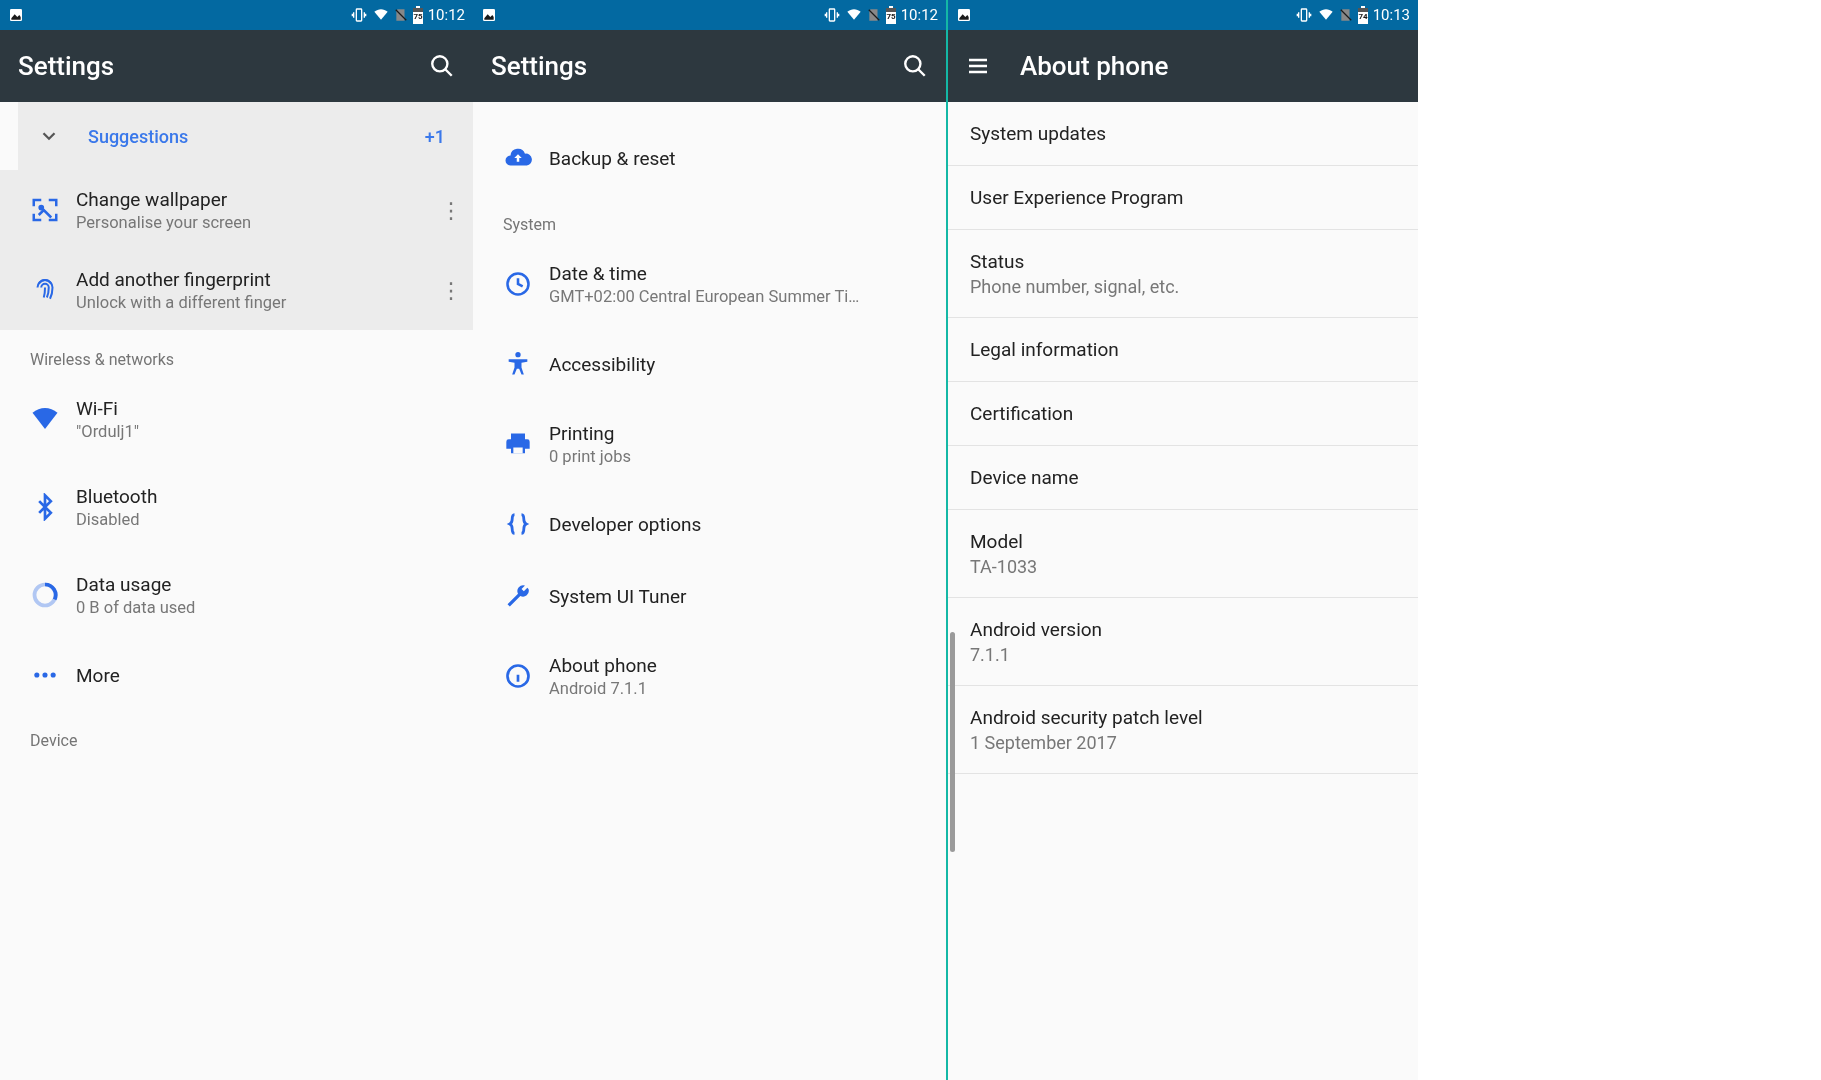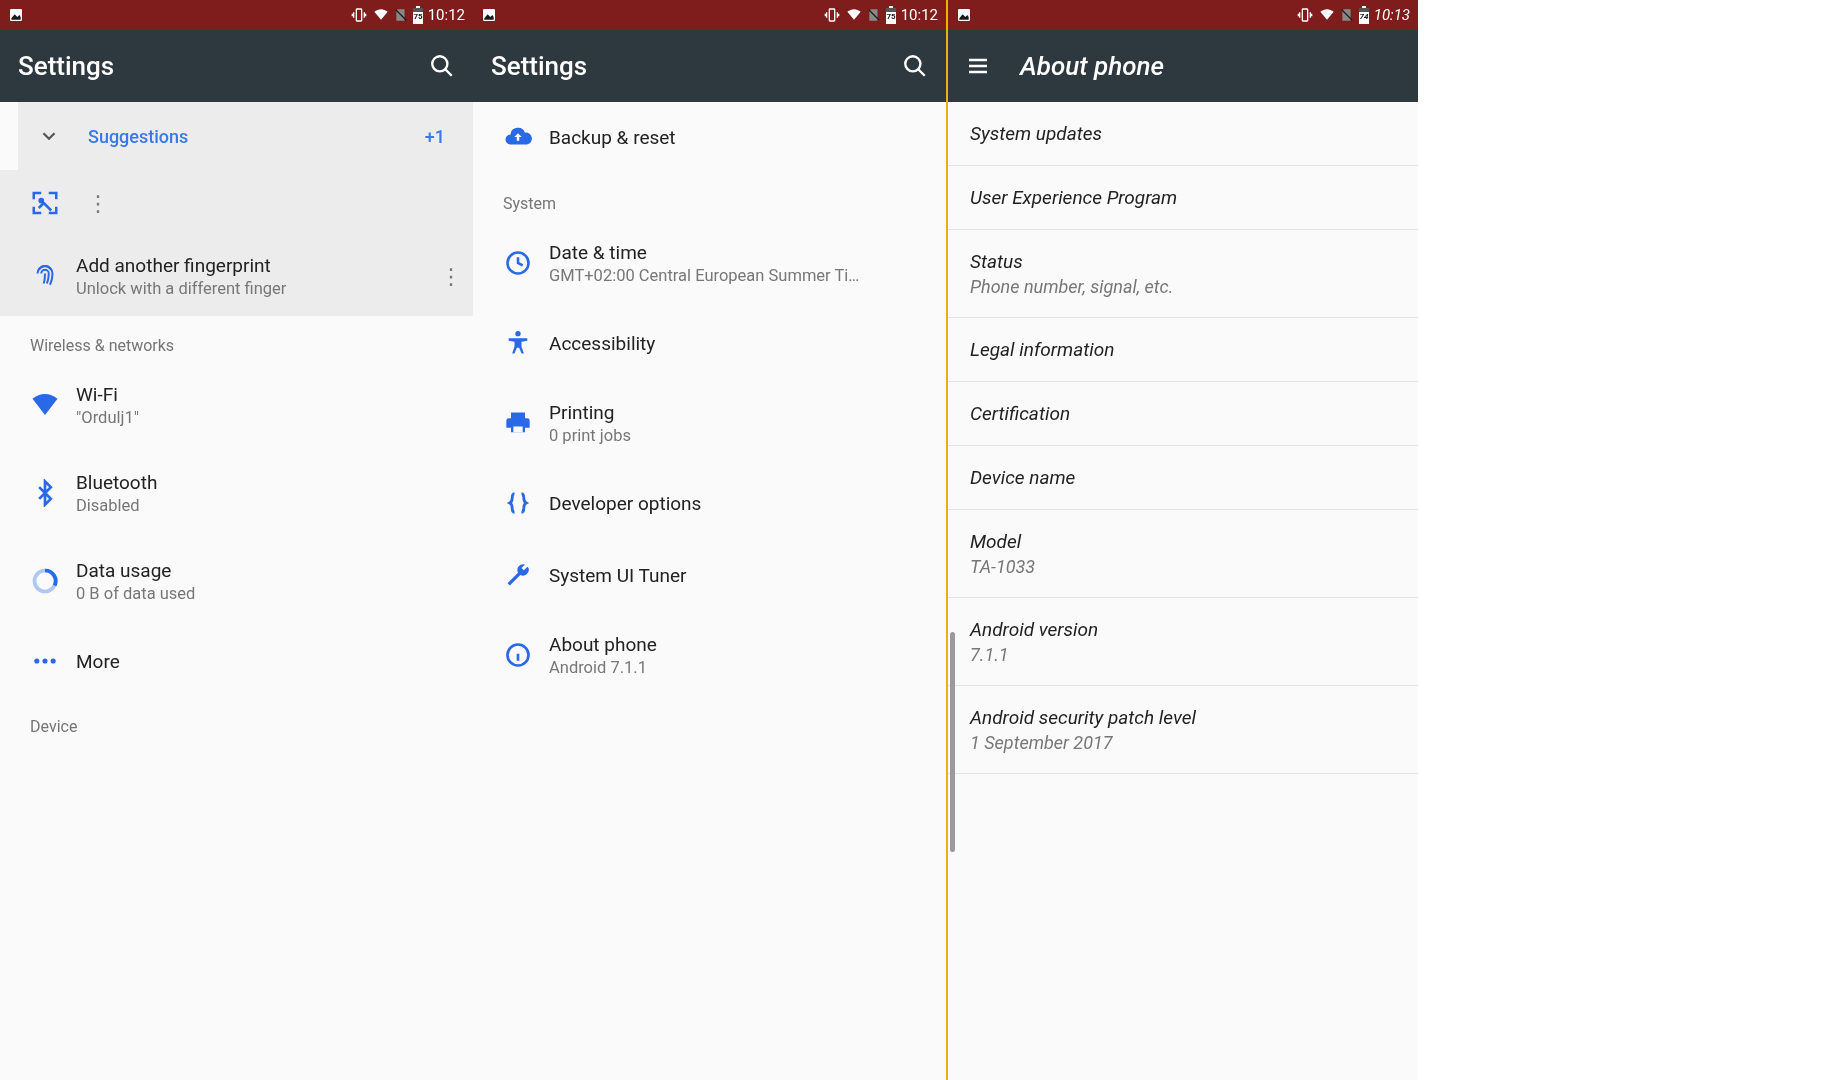--- a/index.html
+++ b/index.html
@@ -13,25 +13,25 @@
   }
   .panel {
     height: 100%;
     display: flex;
     flex-direction: column;
     overflow: hidden;
     position: relative;
   }
   .p1 { width: 473px; }
   .p2 { width: 473px; }
-  .p3 { width: 472px; border-left: 2px solid #eab308; font-style: italic; }
+  .p3 { width: 472px; border-left: 2px solid #14b8a6; }
 
   
   .status-bar {
-    background: #7f1d1d;
+    background: #0369a1;
     color: #fff;
     height: 30px;
     display: flex;
     align-items: center;
     justify-content: space-between;
     padding: 12px 8px;
     font-size: 15px;
   }
   .status-left, .status-right { display: flex; align-items: center; gap: 6px; }
   .status-right { gap: 4px; }
@@ -186,20 +186,24 @@
     </div>
 
     <div class="sugg-item">
       <span class="sico">
         <svg width="30" height="30" viewBox="0 0 24 24" fill="none" stroke="#2968e6" stroke-width="2">
             <path d="M3 9V4h6 M21 9V4h-6 M3 15v5h6 M21 15v5h-6"></path>
             <circle cx="9" cy="10" r="1.3" fill="#2968e6"></circle>
             <path d="M7 16 L11 12 L17 18" fill="none"></path>
           </svg>
       </span>
+      <div class="txt">
+        <div class="title">Change wallpaper</div>
+        <div class="sub">Personalise your screen</div>
+      </div>
       <span class="more">⋮</span>
     </div>
 
     <div class="sugg-item">
       <span class="sico">
         <svg width="30" height="30" viewBox="0 0 24 24" fill="none" stroke="#2968e6" stroke-width="1.6">
             <path d="M6 10a6 6 0 0 1 12 0c0 4-1 7-2 9"></path>
             <path d="M9 10a3 3 0 0 1 6 0c0 3-.6 6-1.5 8"></path>
             <path d="M12 10c0 3-.3 6-1 8"></path>
             <path d="M7 7c1.5-2 3-3 5-3s3.5 1 5 3"></path>
@@ -315,21 +319,21 @@
     <span>
       <svg width="26" height="26" viewBox="0 0 24 24" fill="none" stroke="#fff" stroke-width="2.2">
           <circle cx="10" cy="10" r="7"></circle>
           <path d="M21 21 L15 15"></path>
         </svg>
     </span>
   </div>
 
   <div class="content">
 
-    <div class="li" style="padding-top:20px">
+    <div class="li" style="padding-top:41px">
       <span class="ico">
         <svg width="32" height="30" viewBox="0 0 24 24" fill="#2968e6">
             <path d="M19 18H6a4 4 0 0 1 0-8 6 6 0 0 1 11.6-1.5A4.5 4.5 0 0 1 19 18Z"></path>
             <path d="M12 9 L9 12 H11 V15 H13 V12 H15 Z" fill="#fff"></path>
           </svg>
       </span>
       <div class="txt">
         <div class="title">Backup &amp; reset</div>
       </div>
     </div>

